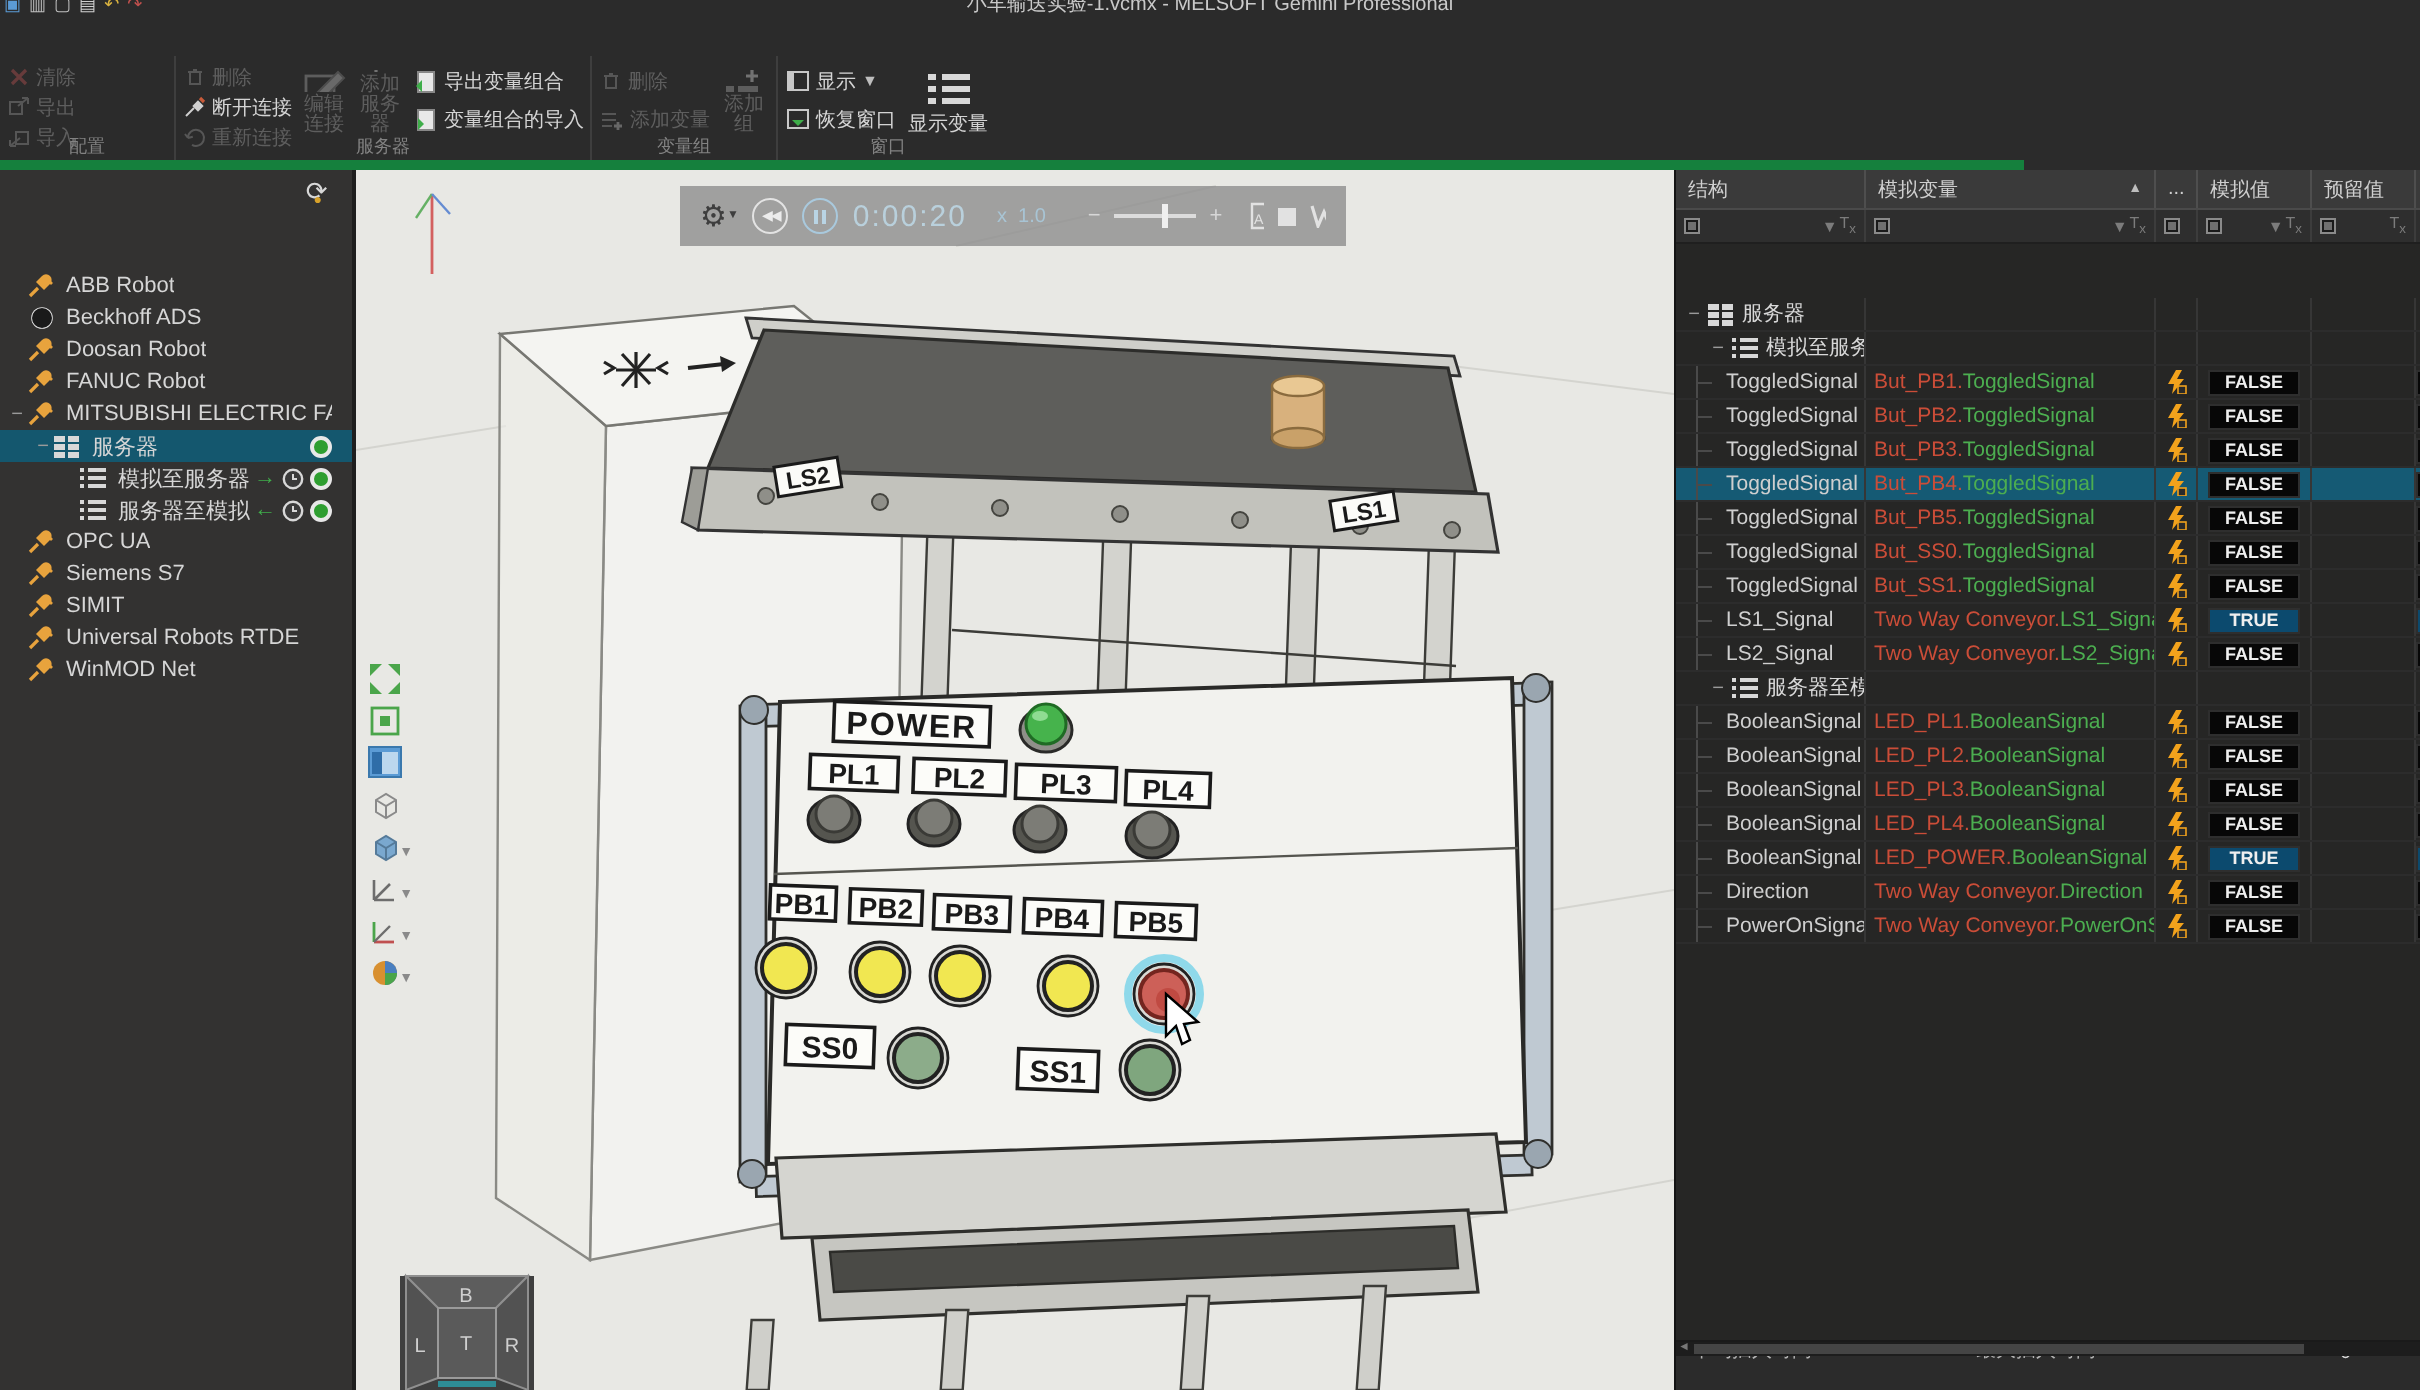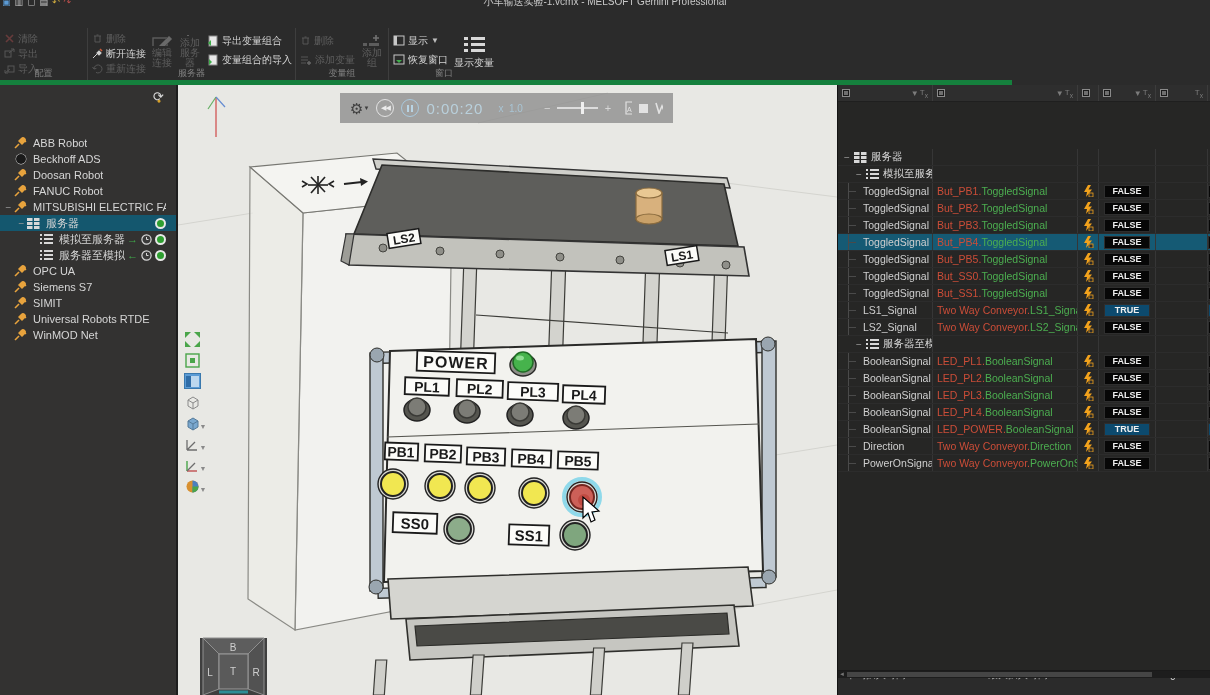--- a/index.html
+++ b/index.html
@@ -801,20 +801,39 @@
               <path d="M7.5 1.5 a6 6 0 0 1 0 12 Z" fill="#4a7fc0"></path>
               <path d="M7.5 7.5 L13.5 7.5 a6 6 0 0 1 -6 6 Z" fill="#4aa54a"></path>
             </svg>
             <span class="vs-caret">▼</span>
           </span>
       </div>
     </div>
 
     <div id="rightpanel">
 
+      <div id="rp-headrow" class="grid-row">
+        <div class="hcell">
+            <span>结构</span>
+          </div>
+        <div class="hcell">
+            <span>模拟变量</span>
+            <span class="sortmark">▲</span>
+          </div>
+        <div class="hcell">
+            <span>...</span>
+          </div>
+        <div class="hcell">
+            <span>模拟值</span>
+          </div>
+        <div class="hcell">
+            <span>预留值</span>
+          </div>
+        <div class="hcell" style="border-right:none;"></div>
+      </div>
 
       <div id="rp-filterrow" class="grid-row">
         <div class="fcell">
             <span class="fbox"></span>
             <span class="ffil">
               <span>▼</span>
               <span>T<sub>x</sub></span>
             </span>
           </div>
         <div class="fcell">

